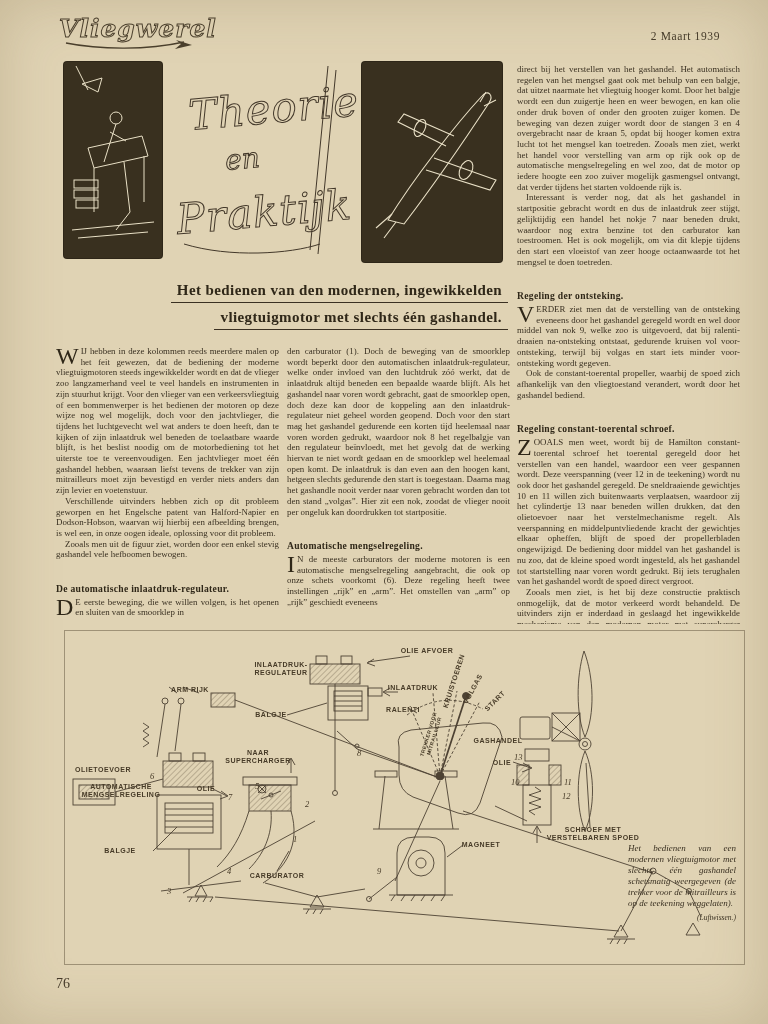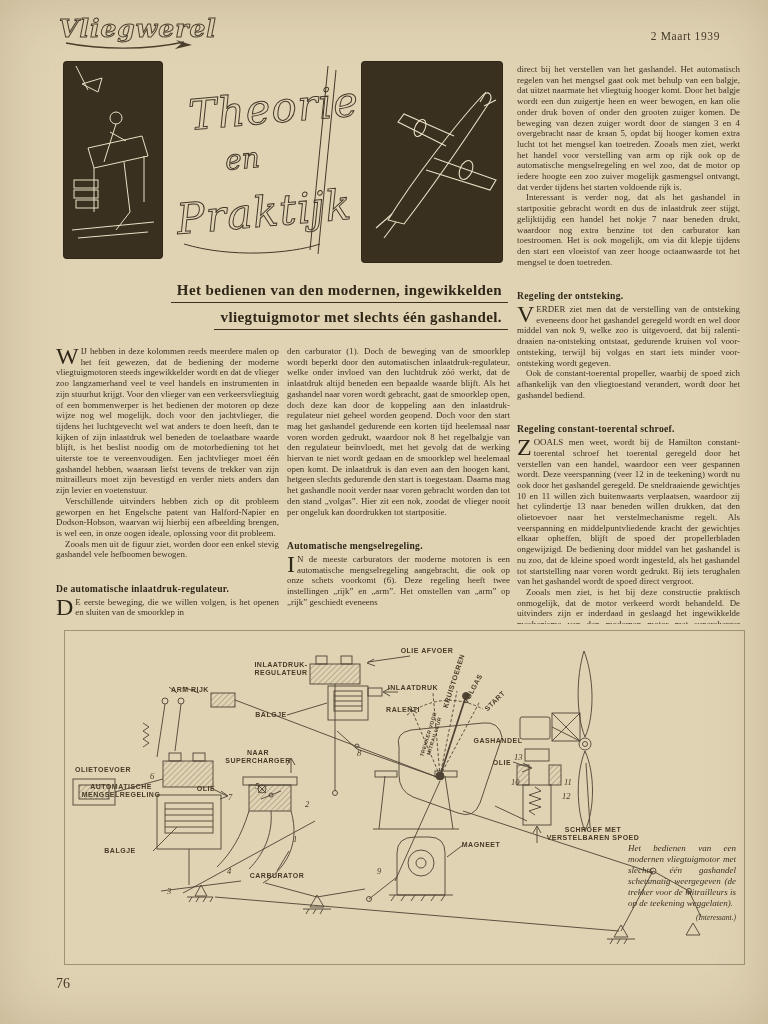--- a/index.html
+++ b/index.html
@@ -322,18 +322,18 @@
         <span class="dnum" style="left: 163px; top: 161px;">7</span>
         <span class="dnum" style="left: 292px; top: 117px;">8</span>
         <span class="dnum" style="left: 312px; top: 235px;">9</span>
         <span class="dnum" style="left: 446px; top: 146px;">10</span>
         <span class="dnum" style="left: 499px; top: 146px;">11</span>
         <span class="dnum" style="left: 497px; top: 160px;">12</span>
         <span class="dnum" style="left: 449px; top: 121px;">13</span>
       </div>
     <div class="caption">
       <span>Het bedienen van een modernen vliegtuigmotor met slechts één gashandel schetsmatig weergegeven (de trekker voor de mitrailleurs is op de teekening weggelaten).</span>
-      <span class="credit">(Interessant.)</span>
+      <span class="credit">(Luftwissen.)</span>
     </div>
   </div>
 
   <div class="page-number">76</div>
 </div>
 
 </body></html>

